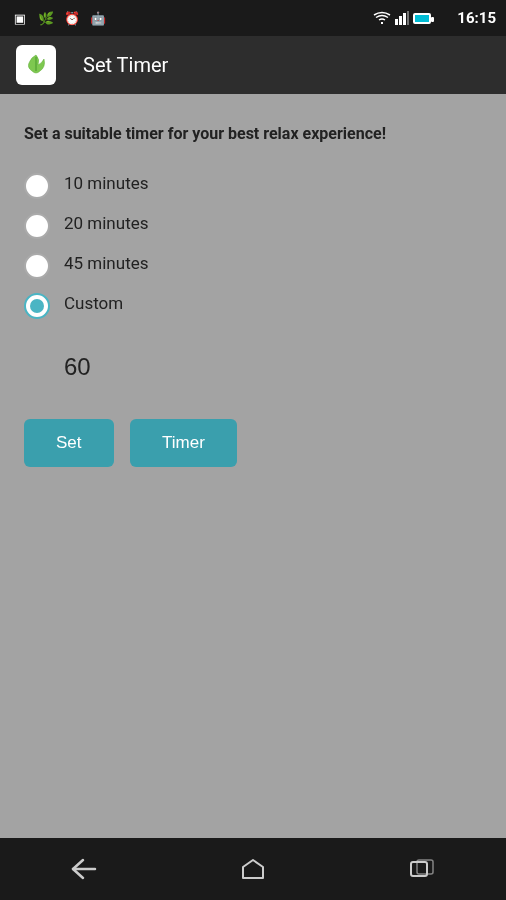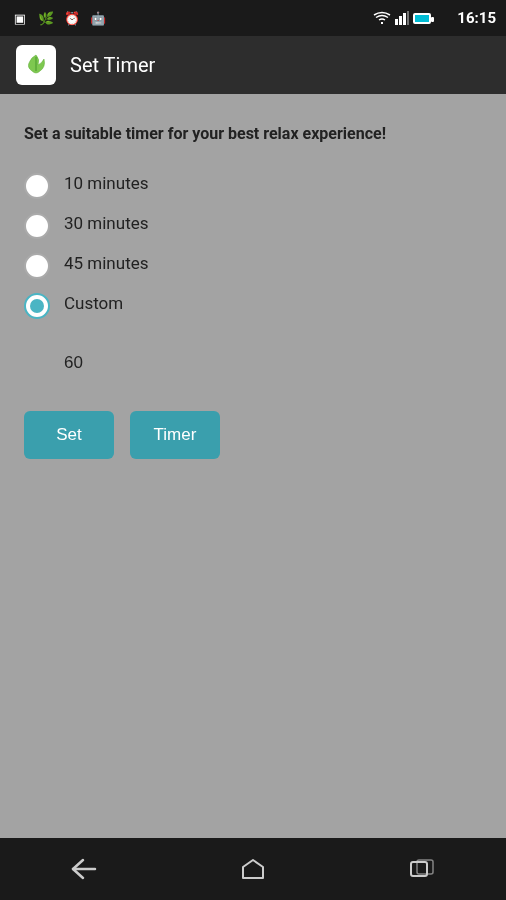--- a/index.html
+++ b/index.html
@@ -57,21 +57,21 @@
     }
 
     
     .app-bar {
       background: #2d2d2d;
       height: 58px;
       display: flex;
       align-items: center;
       padding: 0 16px;
       flex-shrink: 0;
-      gap: 14px;
+      gap: 27px;
     }
 
     .app-icon {
       width: 40px;
       height: 40px;
       background: #fff;
       border-radius: 6px;
       display: flex;
       align-items: center;
       justify-content: center;
@@ -154,44 +154,44 @@
       margin-left: 40px;
       margin-top: 10px;
       margin-bottom: 28px;
     }
 
     .custom-input {
       width: 370px;
       background: transparent;
       border: none;
       border-bottom: 2px solid #a3a3a3;
-      font-size: 17px;
+      font-size: 24px;
       color: #222;
       padding: 4px 0;
       outline: none;
     }
 
     
     .button-row {
       display: flex;
       gap: 16px;
       margin-top: 4px;
     }
 
     .btn {
-      padding: 14px 16px;
+      padding: 14px 32px;
       border: none;
       border-radius: 6px;
       font-size: 17px;
       font-weight: 500;
       color: #fff;
       cursor: pointer;
       background: #3a9fad;
       min-width: 90px;
-      text-align: center;
+      text-align: left;
     }
 
     
     .bottom-nav {
       background: #1a1a1a;
       height: 62px;
       display: flex;
       align-items: center;
       justify-content: space-around;
       flex-shrink: 0;
@@ -273,21 +273,21 @@
 
   <div class="radio-group">
 
     <div class="radio-item">
       <div class="radio-outer"></div>
       <span class="radio-label">10 minutes</span>
     </div>
 
     <div class="radio-item">
       <div class="radio-outer"></div>
-      <span class="radio-label">30 minutes</span>
+      <span class="radio-label">20 minutes</span>
     </div>
 
     <div class="radio-item">
       <div class="radio-outer"></div>
       <span class="radio-label">45 minutes</span>
     </div>
 
     <div class="radio-item">
       <div class="radio-outer selected">
         <div class="radio-inner"></div>

